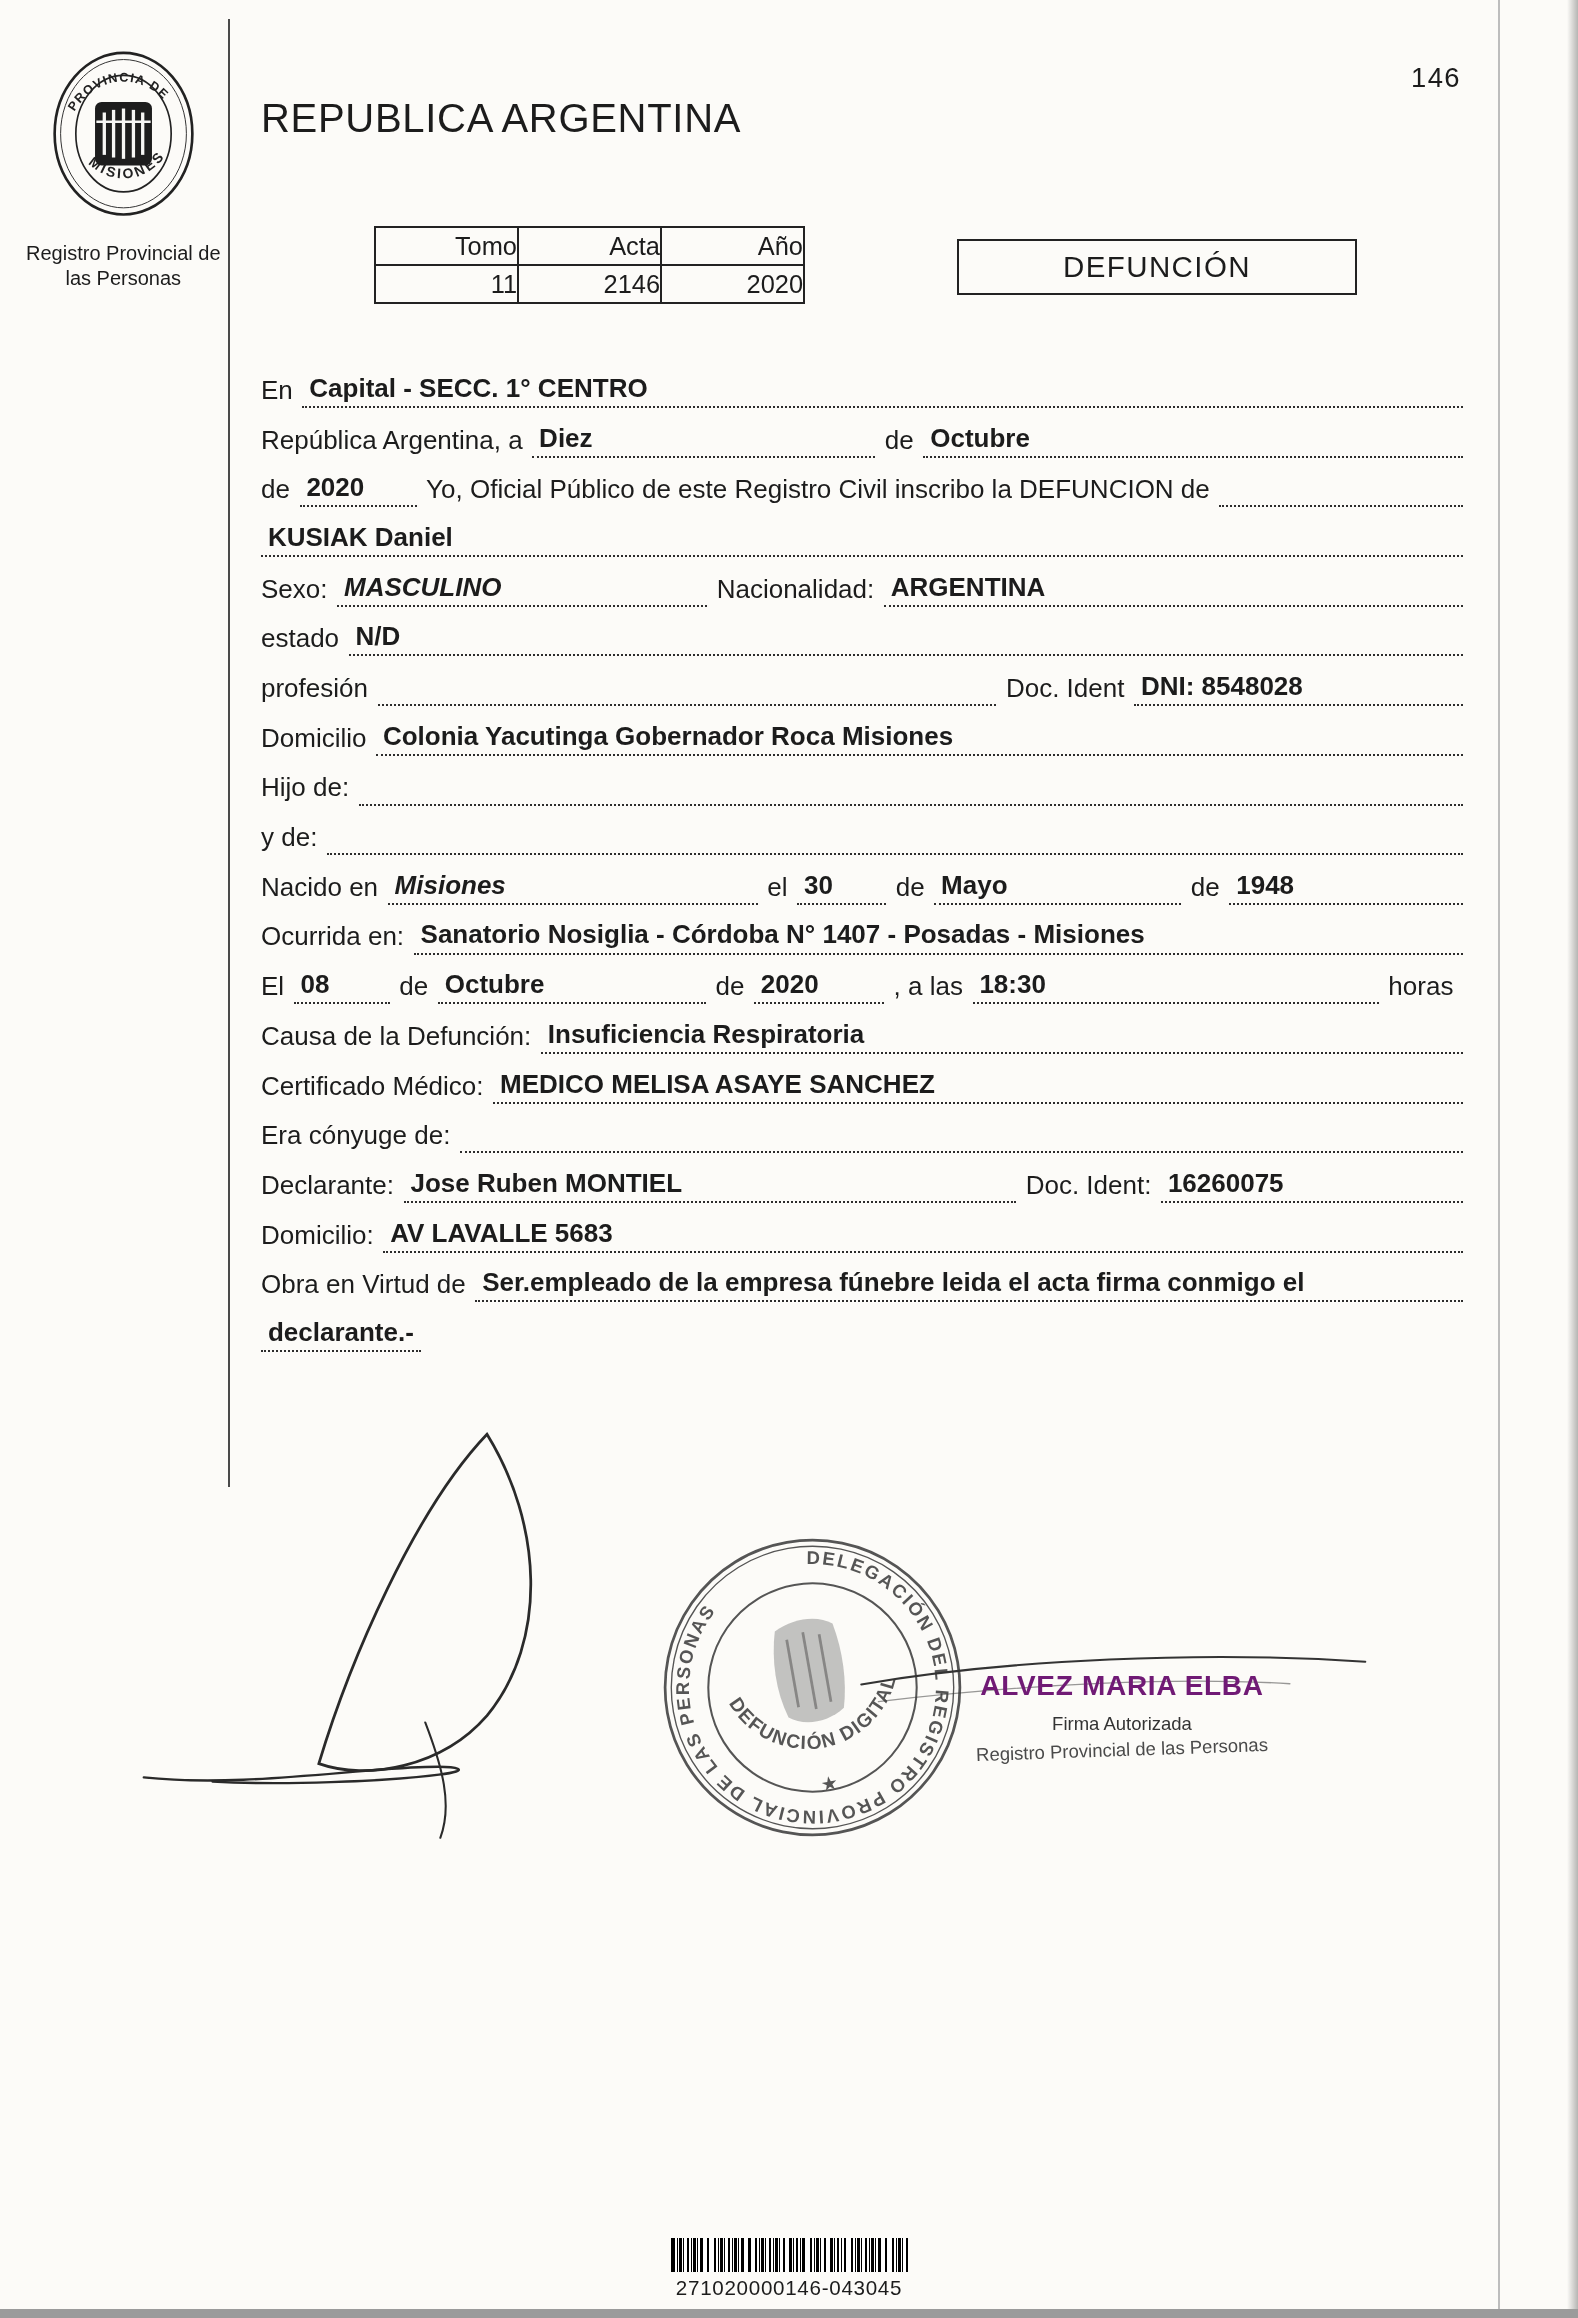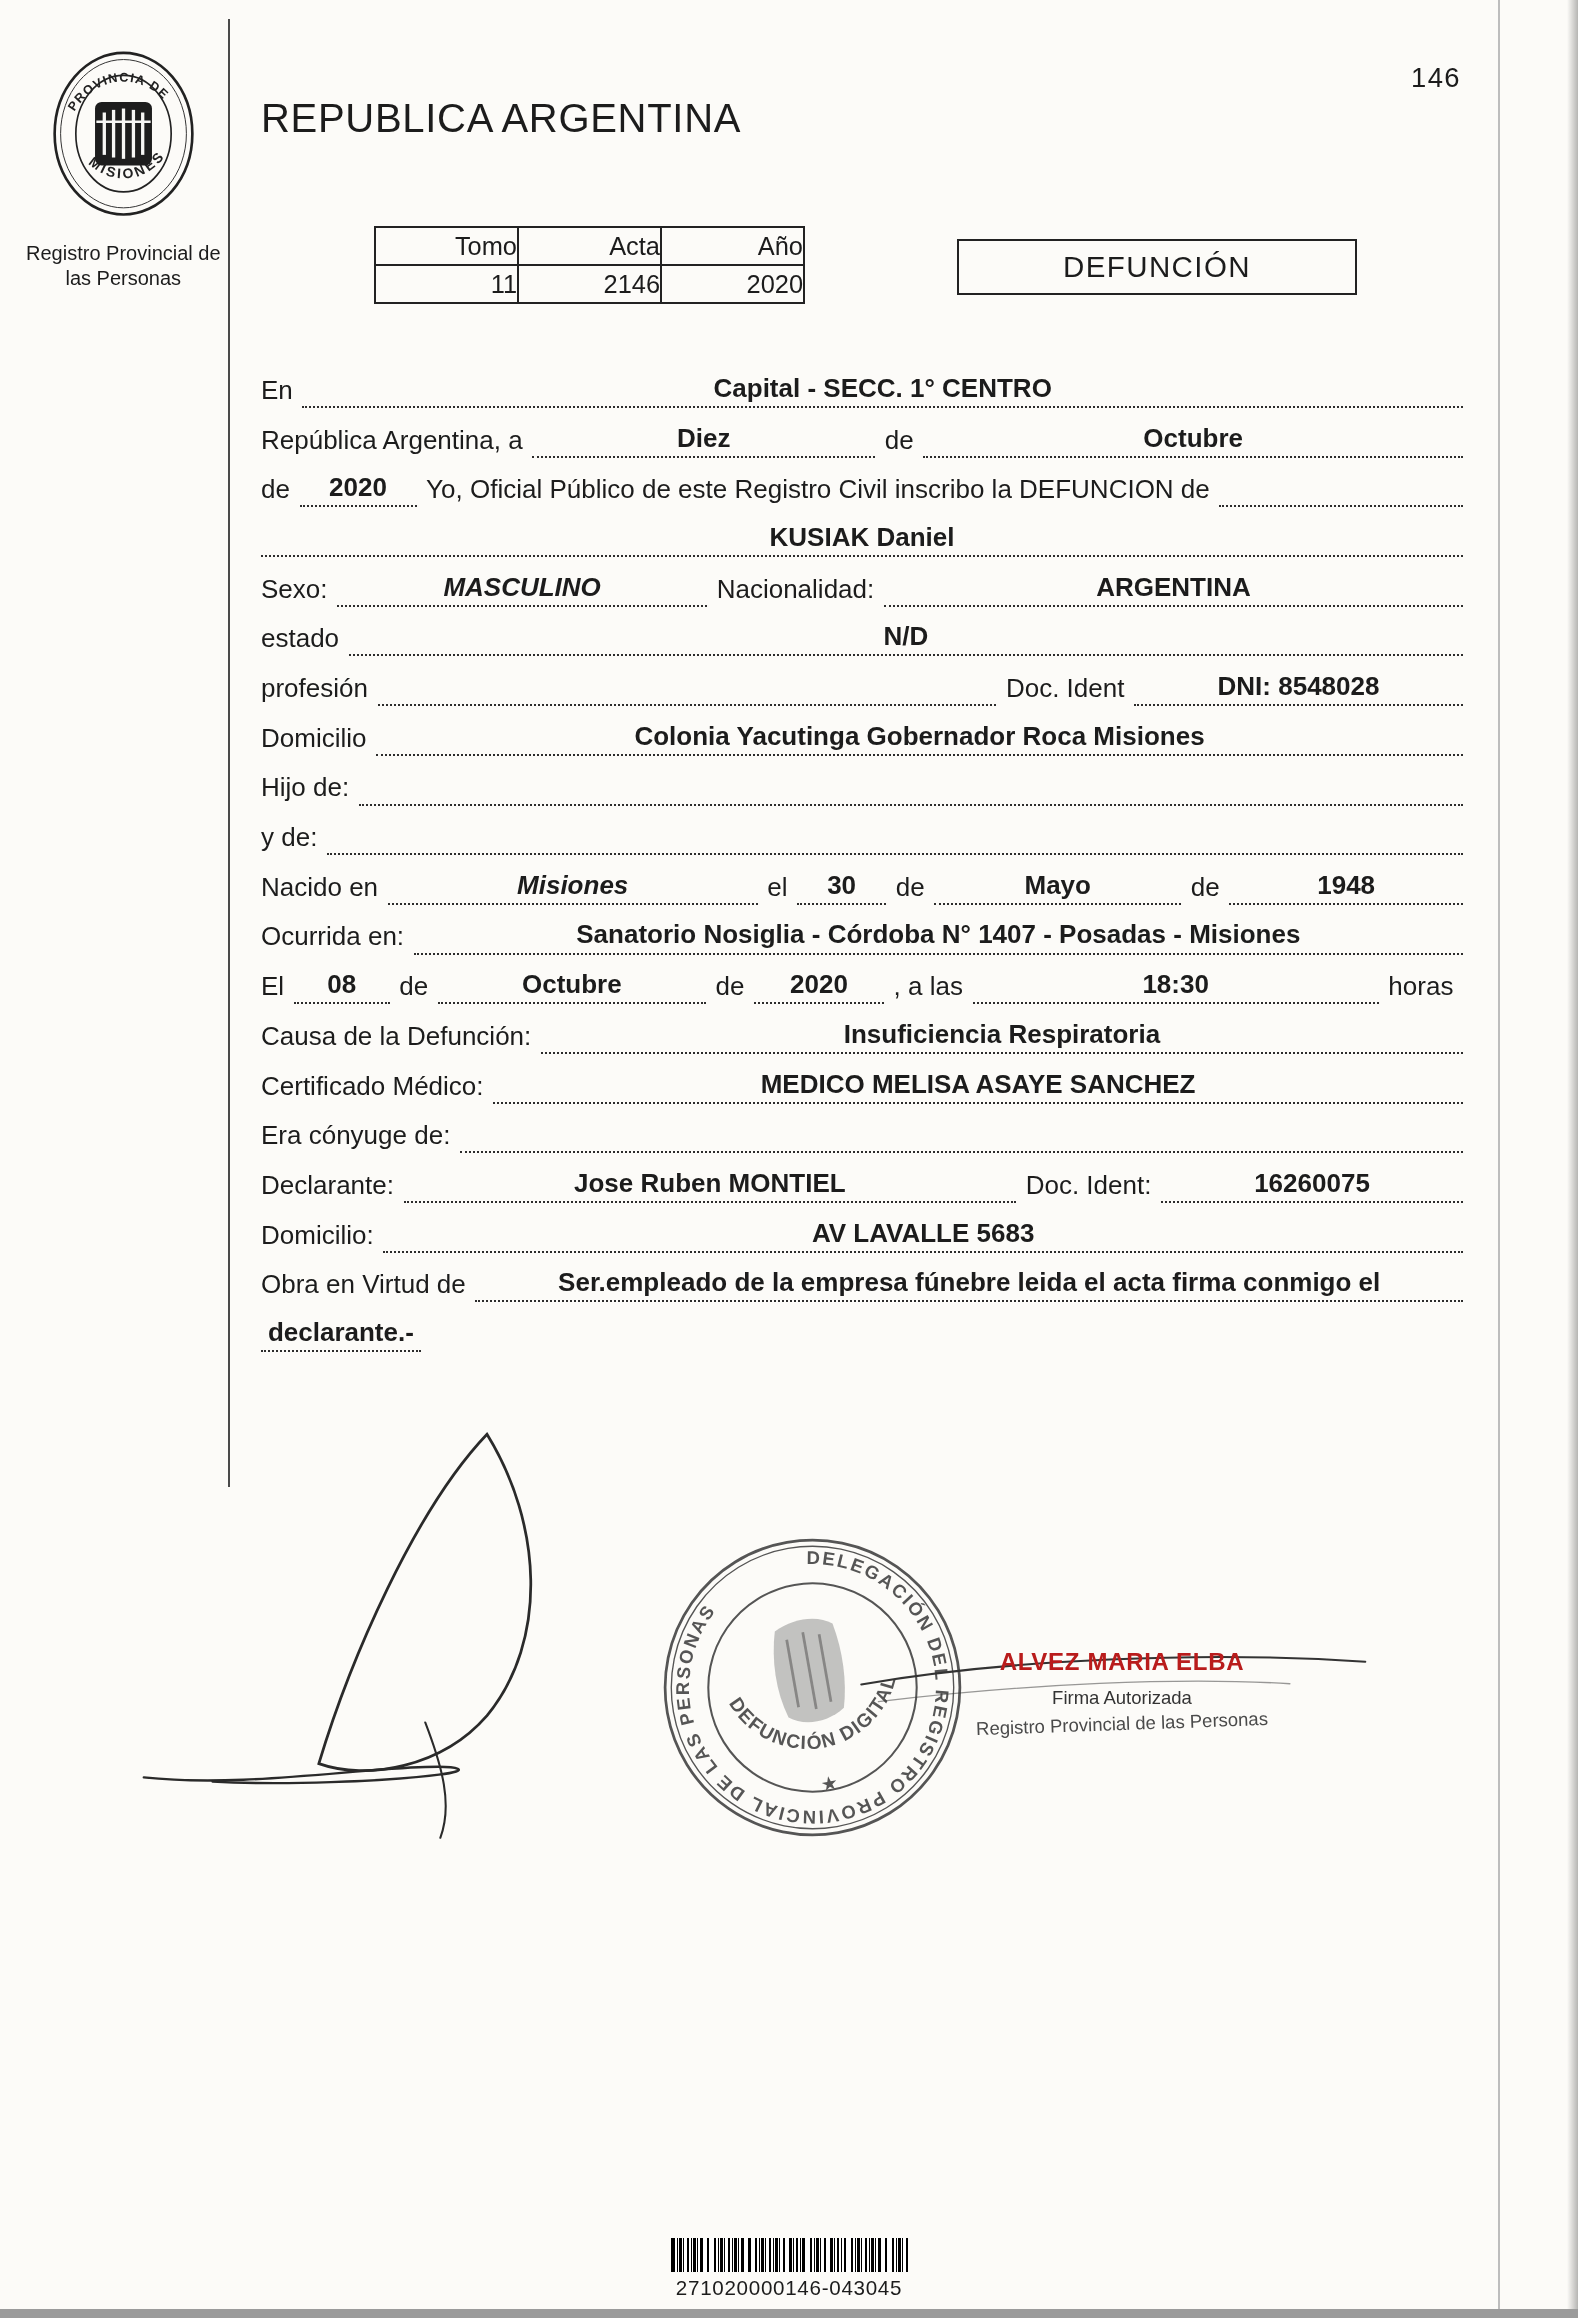--- a/index.html
+++ b/index.html
@@ -23,32 +23,32 @@
   .rec-table { position:absolute; top:226px; left:374px; border-collapse:collapse; }
   .rec-table td { border:2.1px solid #222; width:143px; height:38px; text-align:right; font-size:25.4px; background:transparent; }
 
   .def-box { position:absolute; top:239px; left:957px; width:400px; height:56px; border:2.1px solid #222;
     display:flex; align-items:center; justify-content:center; font-size:29.5px; letter-spacing:1.4px; }
 
   .form { position:absolute; left:261px; top:372px; width:1202px; font-size:26px; }
   .line { display:flex; align-items:flex-end; min-height:36px; margin-bottom:13.7px; }
   .lbl { white-space:nowrap; padding-right:9.6px; padding-bottom:2.1px; }
   .mid { white-space:nowrap; padding:0 9.6px 2.1px 9.6px; }
-  .fill { border-bottom:2.4px dotted #2c2c2c; text-align:center; font-weight:bold; white-space:nowrap; padding:0 6.9px 2.1px 6.9px; min-height:32px; }
+  .fill { border-bottom:2.4px dotted #2c2c2c; font-weight:bold; white-space:nowrap; padding:0 6.9px 2.1px 6.9px; min-height:32px; }
   .grow { flex:1 1 auto; }
   .w130 { flex:0 0 89px; } .w140 { flex:0 0 96px; } .w170 { flex:0 0 117px; }
   .w190 { flex:0 0 130px; } .w360 { flex:0 0 247px; } .w390 { flex:0 0 268px; }
   .w440 { flex:0 0 302px; } .w480 { flex:0 0 329px; } .w500 { flex:0 0 343px; } .w540 { flex:0 0 370px;font-style:italic; }
   .auto { flex:0 0 auto; }
 
   .signature { position:absolute; left:130px; top:1393px; }
   .stamp-wrap { position:absolute; left:648px; top:1523px; width:329px; height:329px; transform:rotate(-10deg); opacity:0.88; }
   .auth-line { position:absolute; left:851px; top:1633px; }
   .auth-block { position:absolute; left:930px; top:1648px; width:384px; text-align:center; }
-  .auth-name { font-size:24px; font-weight:bold; letter-spacing:0.7px; color:#b91c1c; }
+  .auth-name { font-size:28px; font-weight:bold; letter-spacing:0.7px; color:#701a75;margin-top:22px; }
   .auth-role { font-size:18.5px; margin-top:11px; color:#333; }
   .auth-office { font-size:18.5px; margin-top:4.1px; color:#4a4a4a; transform:rotate(-2deg); }
 
   .barcode { position:absolute; left:671px; top:2238px; width:237px; height:34px;
     background:repeating-linear-gradient(90deg,
       #000 0px, #000 2.1px, #fff 2.1px, #fff 4.1px,
       #000 4.1px, #000 4.8px, #fff 4.8px, #fff 6.2px,
       #000 6.2px, #000 9px, #fff 9px, #fff 10.3px,
       #000 10.3px, #000 11px, #fff 11px, #fff 13.7px);
     border-left:2.1px solid #000; border-right:2.1px solid #000; }

